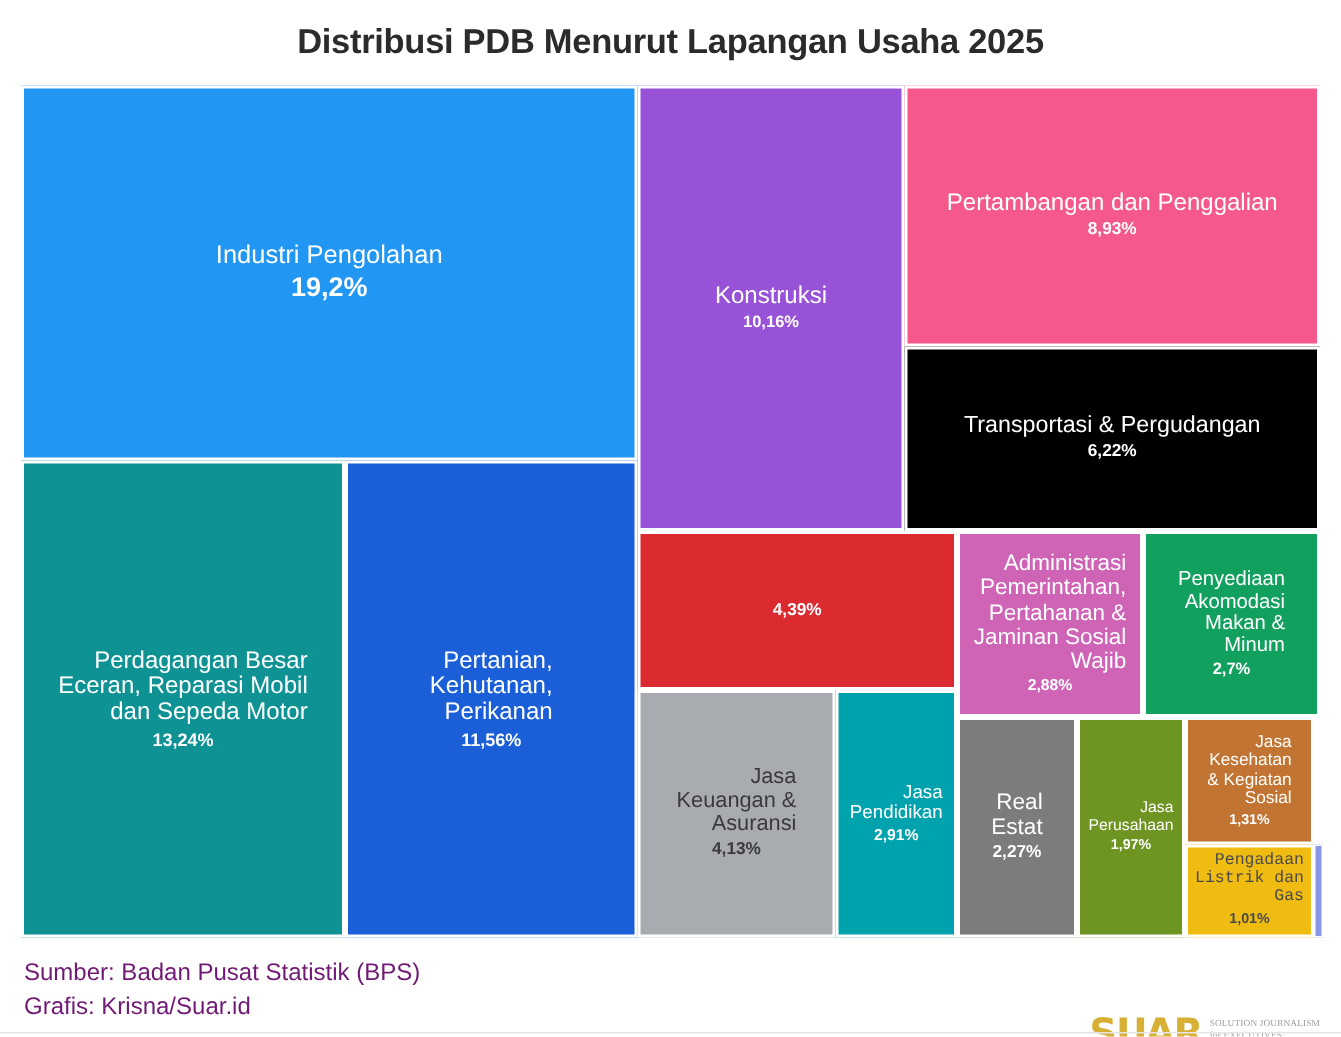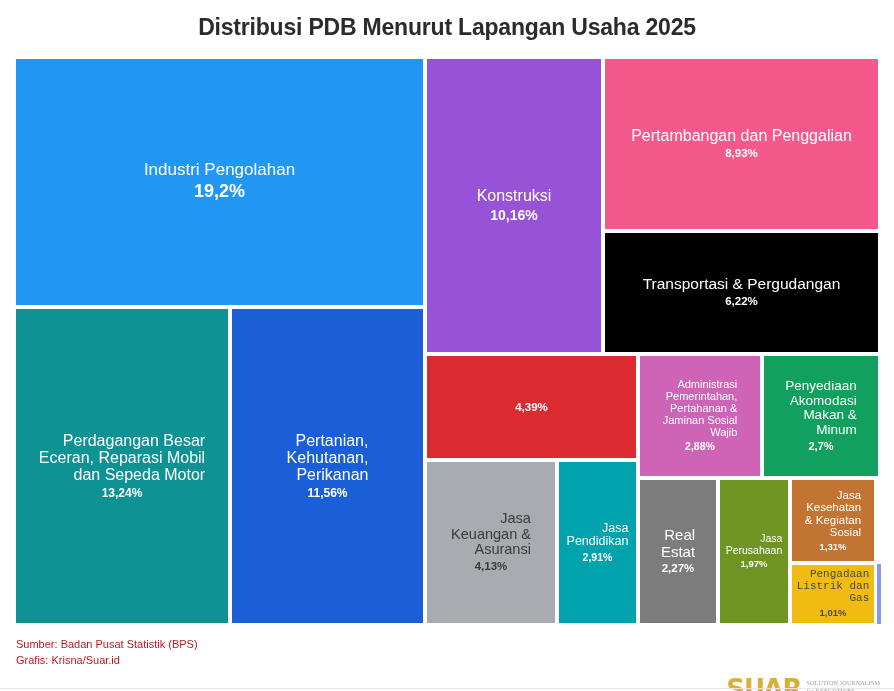--- a/index.html
+++ b/index.html
@@ -60,22 +60,22 @@
     display: block;
     font-weight: bold;
     line-height: 1.2;
     margin-top: 2px;
   }
 
   #footer-note {
     position: absolute;
     left: 16px;
     top: 637px;
-    font-size: 11px;
-    color: #b91c1c;
+    font-size: 16px;
+    color: #701a75;
     line-height: 1.45;
     white-space: pre-line;
   }
   #logo {
     position: absolute;
     right: 14px;
     top: 676px;
     display: flex;
     align-items: flex-start;
   }
@@ -130,21 +130,21 @@
 
     <div class="tile" style="left: 216px; top: 250px; width: 195px; height: 318px; background: rgb(26, 95, 216); color: rgb(255, 255, 255);">
       <span class="lbl" style="font-size: 16px;">Pertanian,
 Kehutanan,
 Perikanan</span>
       <span class="val" style="font-size: 12px;">11,56%</span>
     </div>
 
     <div class="tile" style="left: 411px; top: 0px; width: 178px; height: 297px; background: rgb(151, 82, 216); color: rgb(255, 255, 255);">
       <span class="lbl" style="font-size: 16px;">Konstruksi</span>
-      <span class="val" style="font-size: 14px;">10,16%</span>
+      <span class="val" style="font-size: 11px;">10,16%</span>
     </div>
 
     <div class="tile" style="left: 589px; top: 0px; width: 277px; height: 174px; background: rgb(245, 89, 139); color: rgb(255, 255, 255);">
       <span class="lbl" style="font-size: 16px;">Pertambangan dan Penggalian</span>
       <span class="val" style="font-size: 11.5px;">8,93%</span>
     </div>
 
     <div class="tile" style="left: 589px; top: 174px; width: 277px; height: 123px; background: #000000; color: rgb(255, 255, 255);">
       <span class="lbl" style="font-size: 15.5px;">Transportasi &amp; Pergudangan</span>
       <span class="val" style="font-size: 11.5px;">6,22%</span>
@@ -161,21 +161,21 @@
       <span class="val" style="font-size: 11.5px;">4,13%</span>
     </div>
 
     <div class="tile" style="left: 543px; top: 403px; width: 81px; height: 165px; background: rgb(0, 163, 173); color: rgb(255, 255, 255);">
       <span class="lbl" style="font-size: 12.5px;">Jasa
 Pendidikan</span>
       <span class="val" style="font-size: 10.5px;">2,91%</span>
     </div>
 
     <div class="tile" style="left: 624px; top: 297px; width: 124px; height: 124px; background: rgb(207, 99, 181); color: rgb(255, 255, 255);">
-      <span class="lbl" style="font-size: 11px;">Administrasi
+      <span class="lbl" style="font-size: 15px;">Administrasi
 Pemerintahan,
 Pertahanan &amp;
 Jaminan Sosial
 Wajib</span>
       <span class="val" style="font-size: 10.5px;">2,88%</span>
     </div>
 
     <div class="tile" style="left: 748px; top: 297px; width: 118px; height: 124px; background: rgb(18, 160, 94); color: rgb(255, 255, 255);">
       <span class="lbl" style="font-size: 13.5px;">Penyediaan
 Akomodasi

